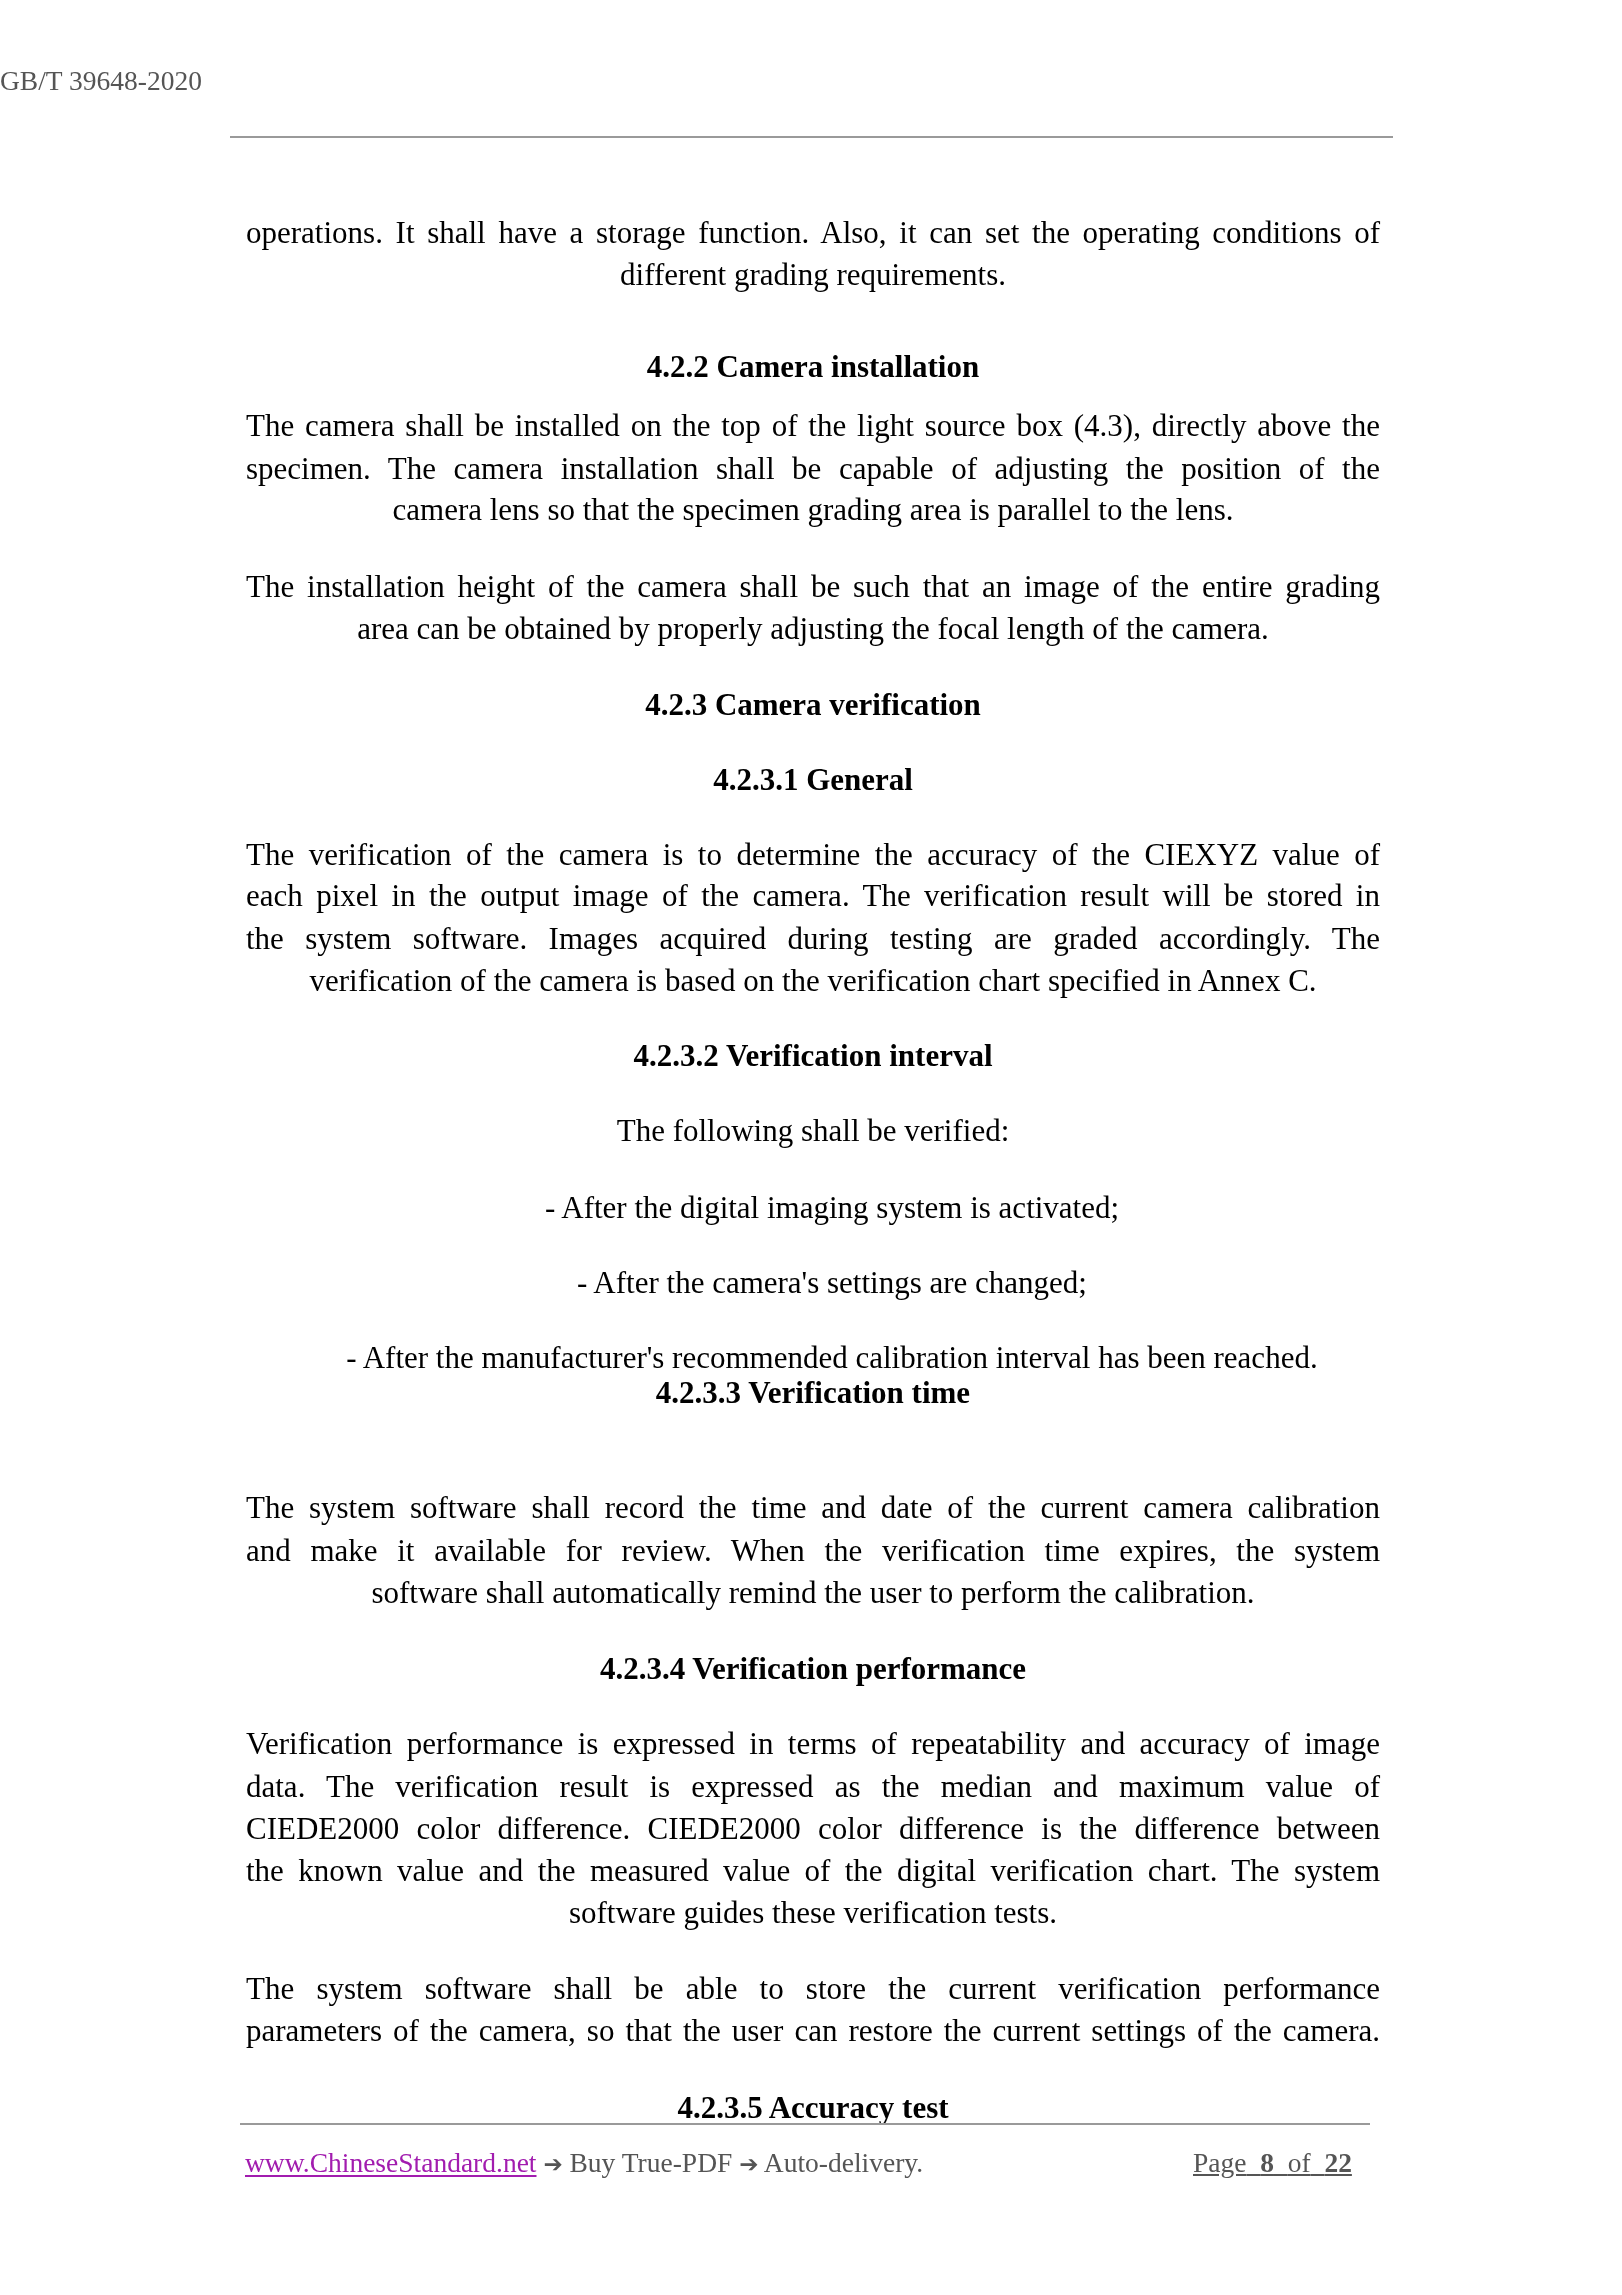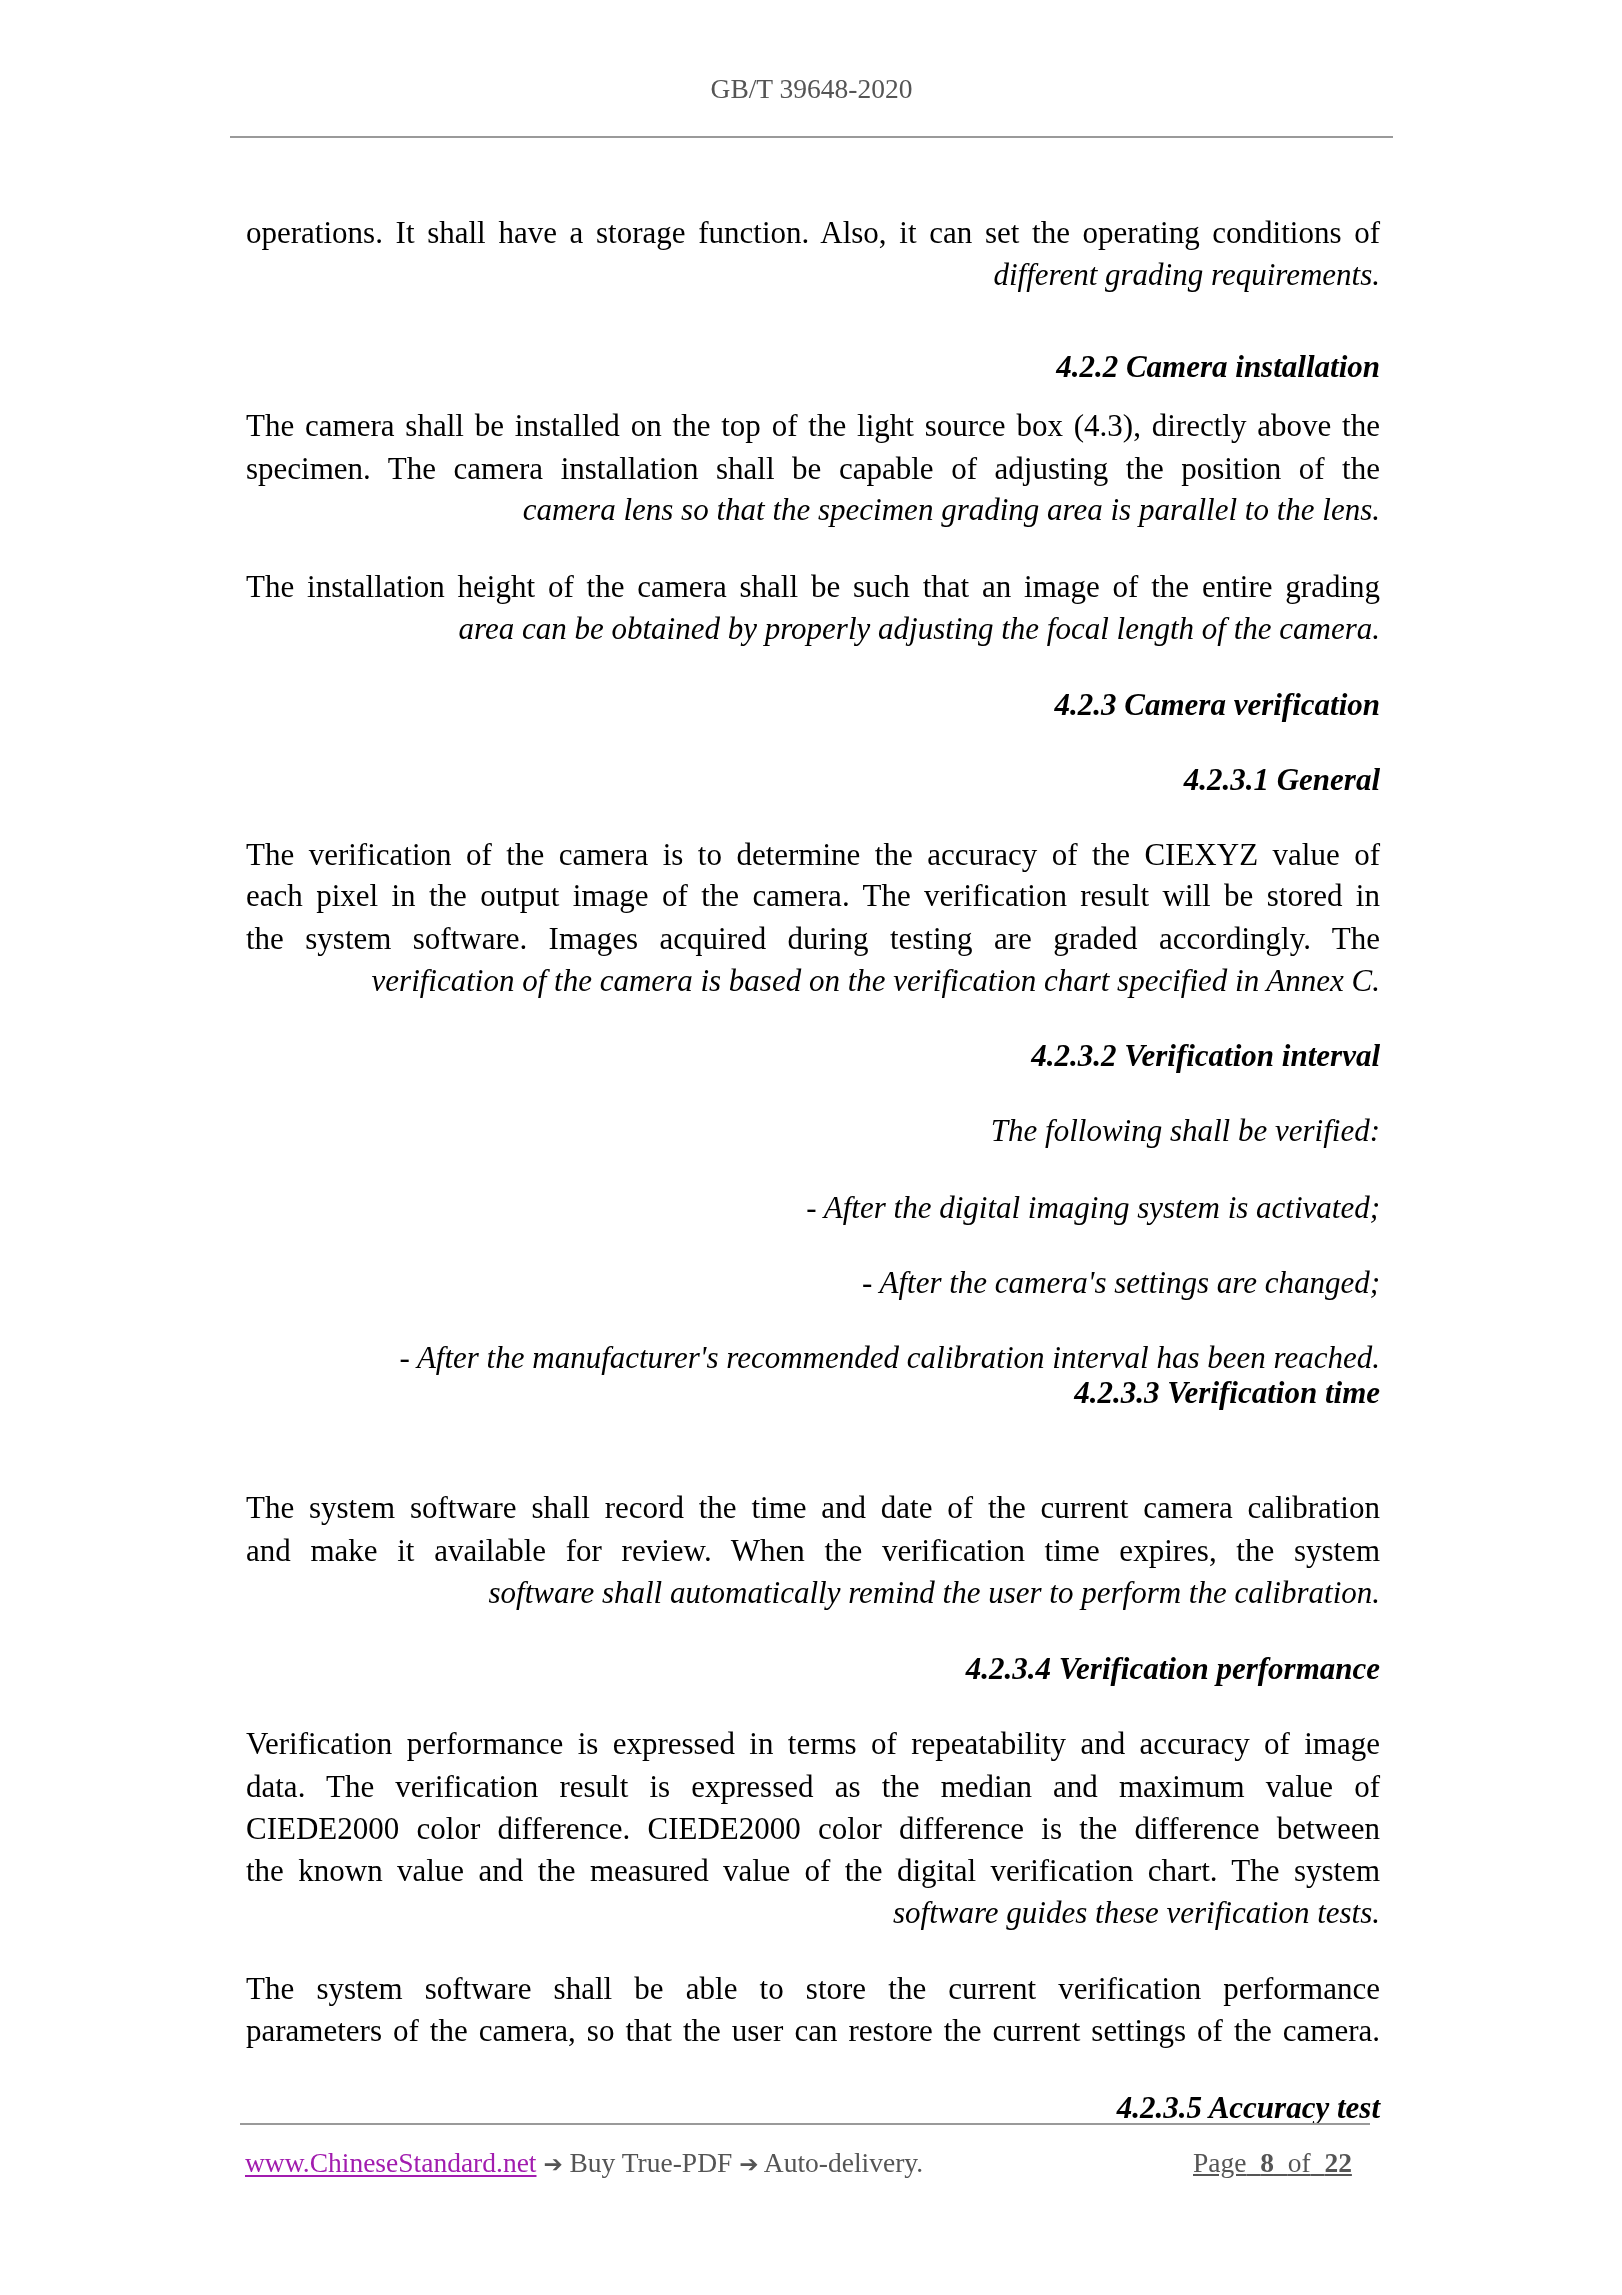--- a/index.html
+++ b/index.html
@@ -1,23 +1,23 @@
 <!DOCTYPE html>
 <html style="font-size:13.3px"><head>
 <meta charset="utf-8">
 <style>
   html, body { margin: 0; padding: 0; background: #ffffff; }
   body { width: 1623px; height: 2295px; position: relative; overflow: hidden;
          font-family: "Liberation Serif", "DejaVu Serif", serif; color: #000; }
   .abs { position: absolute; white-space: nowrap; }
-  .hdr-title { left: 0; width: 1623px; text-align: center; top: 72px; font-size: 27.5px; line-height: 33px; color: #555555; }
+  .hdr-title { left: 0; width: 1623px; text-align: left; top: 64px; font-size: 27.5px; line-height: 33px; color: #555555; }
   .rule { position: absolute; height: 1.7px; background: #9a9a9a; }
   .line { position: absolute; left: 246px; width: 1134px; font-size: 31px; line-height: 37px; height: 37px; white-space: nowrap; margin-top: 36px; }
   .j { text-align: justify; text-align-last: justify; }
-  .l { text-align: right; font-style: italic; }
+  .l { text-align: center; }
   .h { font-weight: bold; }
   .li { left: 284px; width: 1096px; }
   .footer { position: absolute; top: 2146px; font-size: 27.5px; line-height: 33px; color: #555555; white-space: nowrap; }
   .footer a { color: #a21caf; text-decoration: underline; text-underline-offset: 3.3px; }
   .footer .b { font-weight: bold; }
   .arrow { font-weight: bold; font-family: "DejaVu Sans", sans-serif; font-size: 23px; }
 </style>
 </head>
 <body>
 

